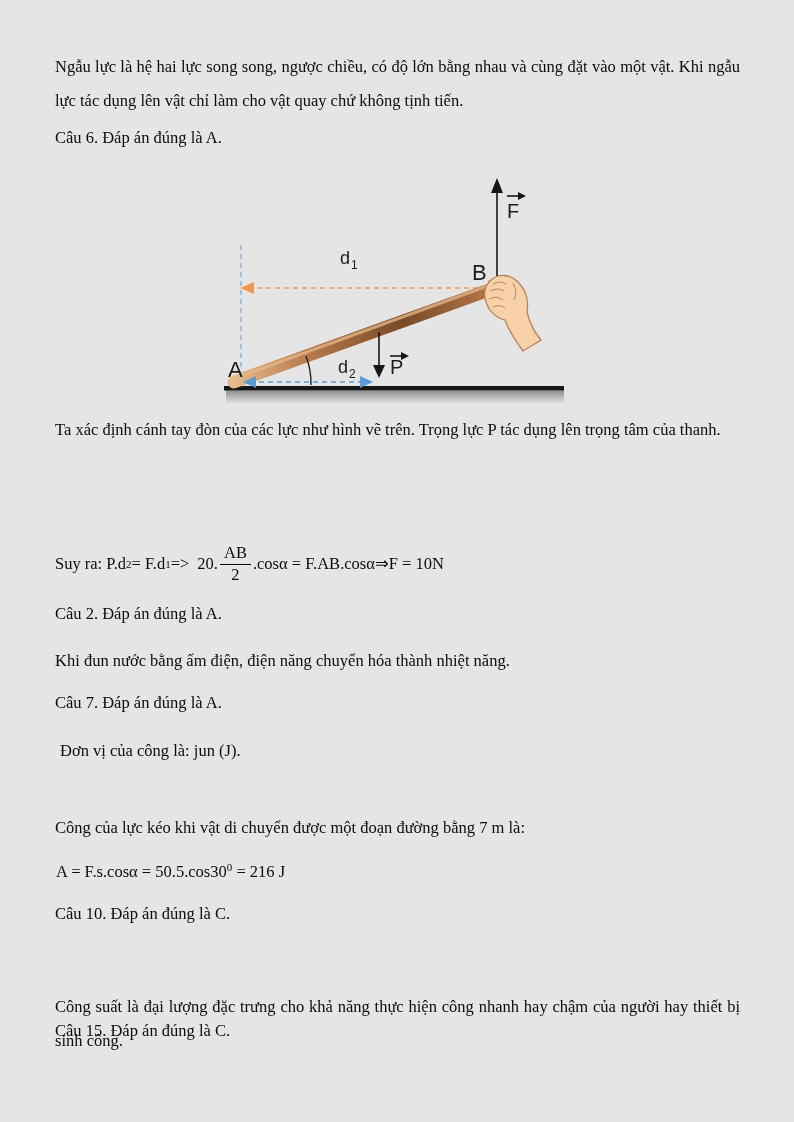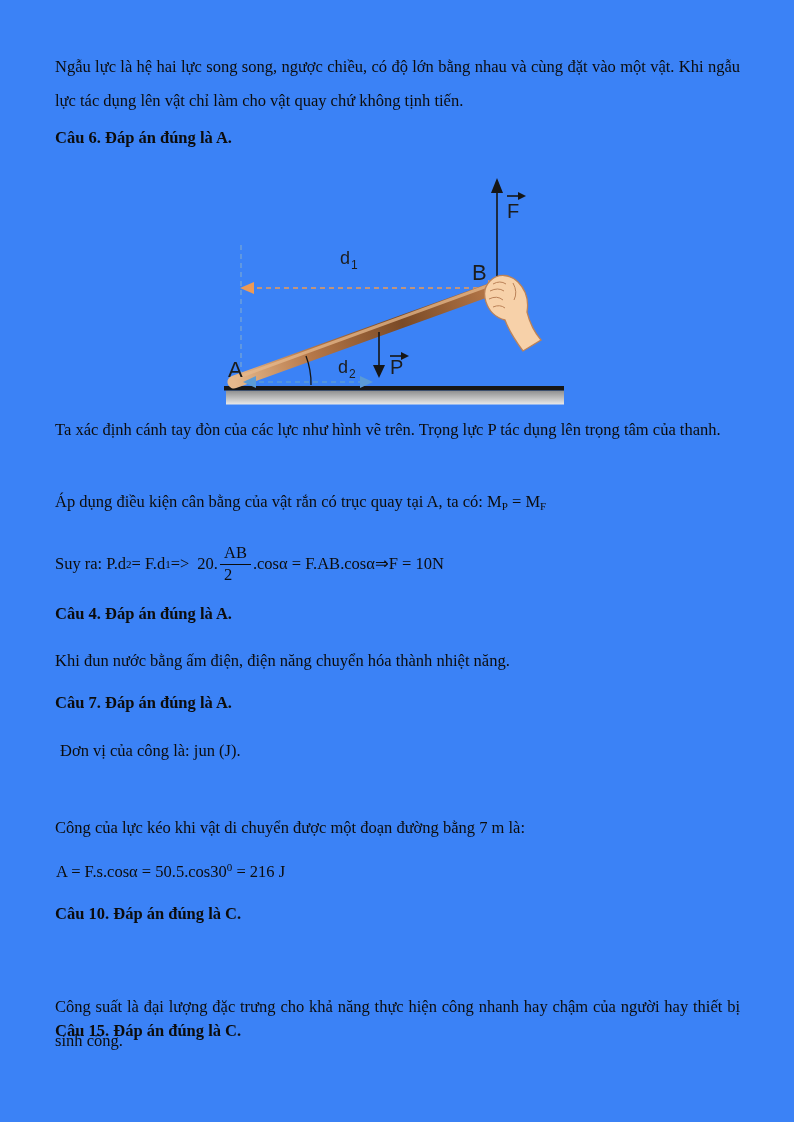--- a/index.html
+++ b/index.html
@@ -1,31 +1,31 @@
 <!DOCTYPE html>
 <html><head>
 <meta charset="utf-8">
 <style>
   html,body{margin:0;padding:0;background:#ffffff;}
   .page{
     position:relative;
     width:794px;height:1122px;
-    background:#3b82f6;
+    background:#e5e5e5;
     font-family:"Liberation Serif", serif;
     font-size:16.5px;
     color:#0c0c0c;
     overflow:hidden;
   }
   .blk{position:absolute;left:55px;right:54px;line-height:34px;}
   .just{text-align:justify;}
-  .hd{font-weight:bold;}
+  .hd{font-weight:normal;}
   sub.s{font-size:11px;vertical-align:-3px;line-height:0;}
   sup.s{font-size:11px;vertical-align:6px;line-height:0;}
   .formula-row{display:flex;align-items:center;line-height:normal;}
-  .frac{display:inline-flex;flex-direction:column;align-items:flex-start;line-height:1.25;margin:0 2px;}
+  .frac{display:inline-flex;flex-direction:column;align-items:center;line-height:1.25;margin:0 2px;}
   .frac .num{border-bottom:1.4px solid #0c0c0c;padding:0 4px 0 4px;}
   .frac .den{padding:0 4px;}
   .fig{position:absolute;left:210px;top:170px;width:380px;height:235px;}
   .fig text{font-family:"Liberation Sans", sans-serif;}
   .lblAB{font-size:22px;fill:#1c1c1c;}
   .lblFP{font-size:20px;fill:#1c1c1c;}
   .lblD{font-family:"Liberation Serif", serif;font-size:18px;fill:#1c1c1c;}
   .lblDsub{font-family:"Liberation Serif", serif;font-size:12px;fill:#1c1c1c;}
 </style>
 </head>
@@ -100,42 +100,39 @@
     <text x="297" y="48" class="lblFP">F</text>
     <text x="180" y="204" class="lblFP">P</text>
     <text x="130" y="94" class="lblD">d</text>
     <text x="141" y="99" class="lblDsub">1</text>
     <text x="128" y="203" class="lblD">d</text>
     <text x="139" y="208" class="lblDsub">2</text>
   </svg>
 
   <p class="blk just" style="top:413px;margin:0;">Ta xác định cánh tay đòn của các lực như hình vẽ trên. Trọng lực P tác dụng lên trọng tâm của thanh.</p>
 
-  <p class="blk" style="top:485px;margin:0;">
-    <span>Áp dụng điều kiện cân bằng của vật rắn có trục quay tại A, ta có: M</span><sub class="s">P</sub><span> = M</span><sub class="s">F</sub>
-  </p>
 
   <div class="blk formula-row" style="top:538px;height:52px;">
     <span>Suy ra: P.d</span>
       <sub class="s">2</sub>
       <span> = F.d</span>
       <sub class="s">1</sub>
       <span> =&gt;</span>
       <span style="width:8px;"></span>
       <span>20.</span>
       <span class="frac">
         <span class="num">AB</span>
         <span class="den">2</span>
       </span>
       <span>.cosα = F.AB.cosα </span>
       <span>⇒</span>
       <span> F = 10N</span>
   </div>
 
-  <p class="blk hd" style="top:597px;margin:0;">Câu 4. Đáp án đúng là A.</p>
+  <p class="blk hd" style="top:597px;margin:0;">Câu 2. Đáp án đúng là A.</p>
   <p class="blk" style="top:644px;margin:0;">Khi đun nước bằng ấm điện, điện năng chuyển hóa thành nhiệt năng.</p>
 
   <p class="blk hd" style="top:686px;margin:0;">Câu 7. Đáp án đúng là A.</p>
   <p class="blk" style="top:729px;margin:5px;">Đơn vị của công là: jun (J).</p>
 
   <p class="blk" style="top:811px;margin:0;">Công của lực kéo khi vật di chuyển được một đoạn đường bằng 7 m là:</p>
   <p class="blk" style="top:854px;margin:1px;">
     <span>A = F.s.cosα = 50.5.cos30</span><sup class="s">0</sup><span> = 216 J</span>
   </p>
 

